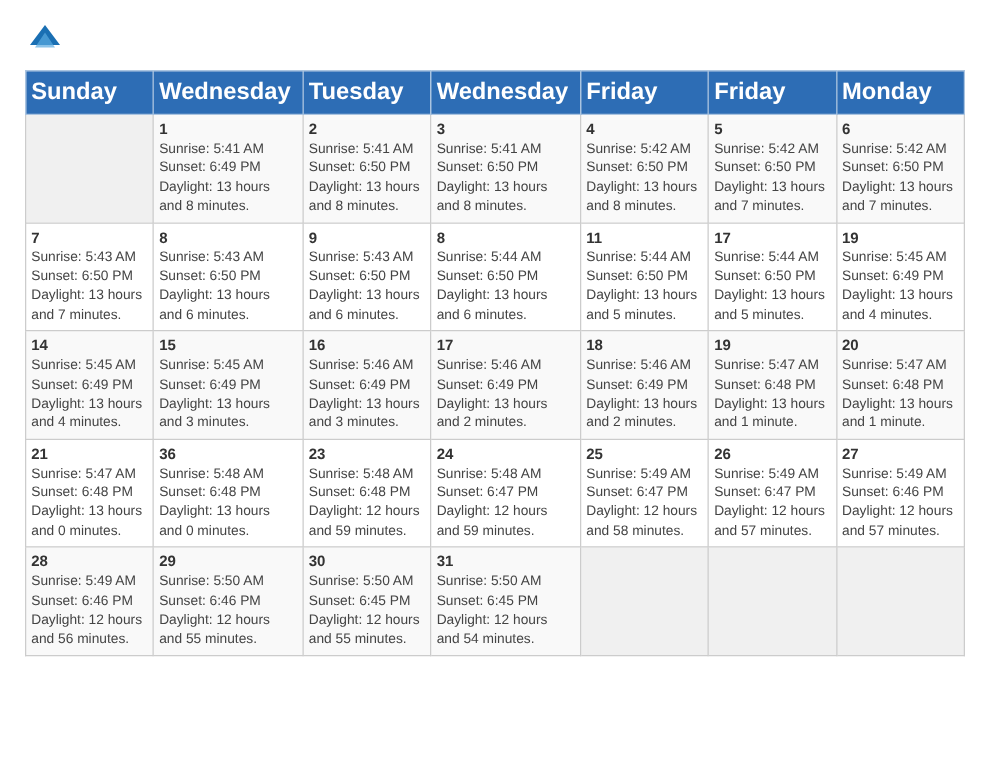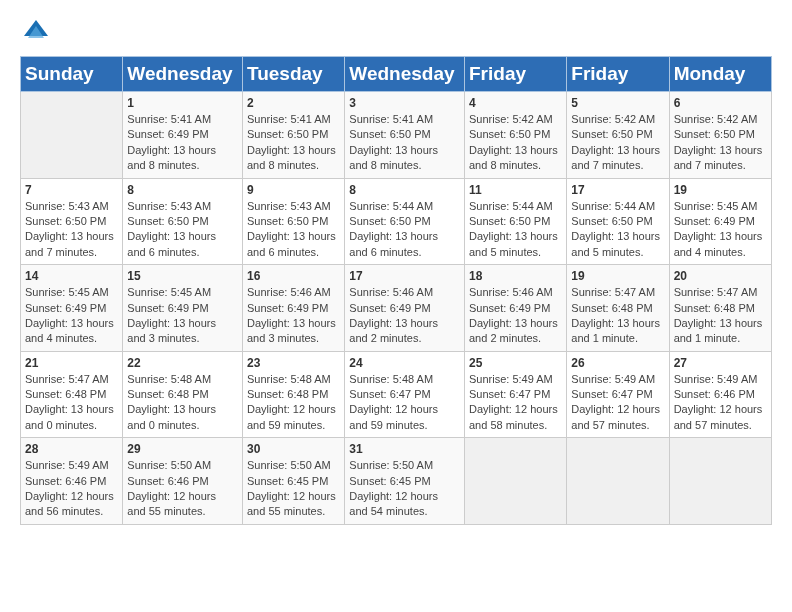--- a/index.html
+++ b/index.html
@@ -275,21 +275,21 @@
       </tr>
       <tr>
         <td>
           <span class="day-num">21</span>
           <div class="day-info" style="white-space: pre-line;">Sunrise: 5:47 AM
 Sunset: 6:48 PM
 Daylight: 13 hours
 and 0 minutes.</div>
         </td>
         <td>
-          <span class="day-num">22</span>
+          <span class="day-num">36</span>
           <div class="day-info" style="white-space: pre-line;">Sunrise: 5:48 AM
 Sunset: 6:48 PM
 Daylight: 13 hours
 and 0 minutes.</div>
         </td>
         <td>
           <span class="day-num">23</span>
           <div class="day-info" style="white-space: pre-line;">Sunrise: 5:48 AM
 Sunset: 6:48 PM
 Daylight: 12 hours

